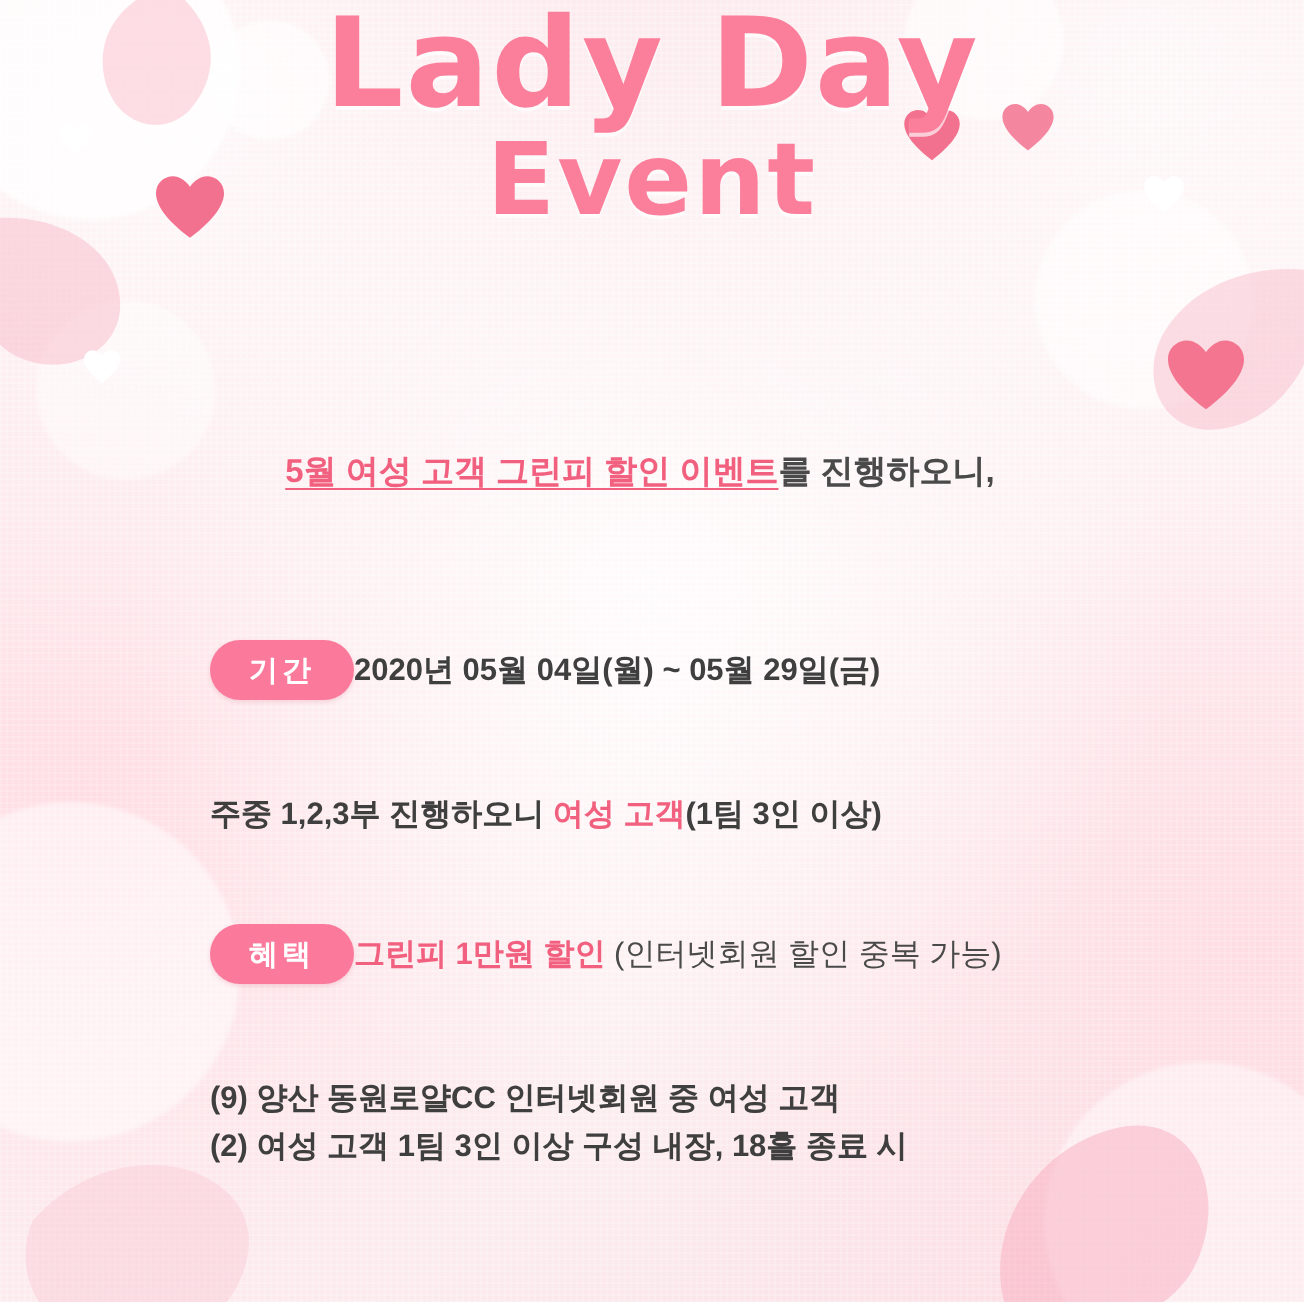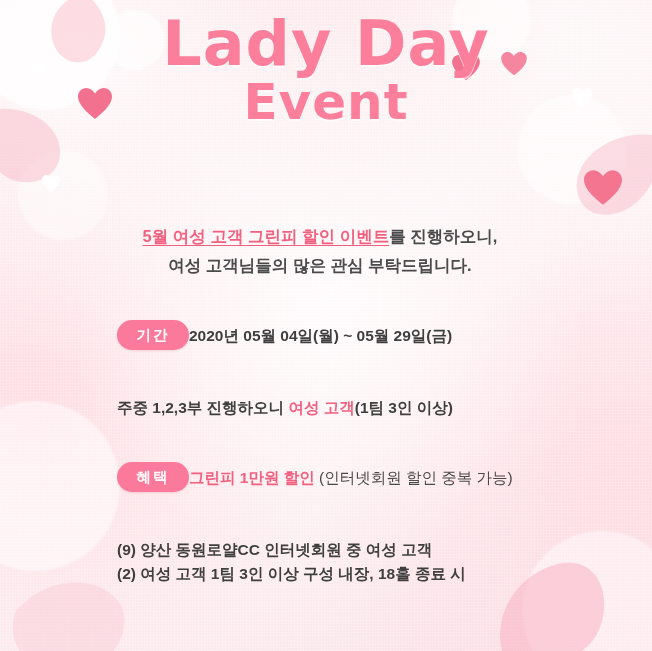--- a/index.html
+++ b/index.html
@@ -42,21 +42,21 @@
     pointer-events: none;
     filter: blur(1px);
   }
   .petal {
     position: absolute;
     pointer-events: none;
   }
   
   .title-wrap {
     position: absolute;
-    top: 12px;
+    top: 0;
     left: 0;
     right: 0;
     text-align: center;
     z-index: 5;
   }
   .title-line {
     font-family: "DejaVu Sans", sans-serif;
     font-weight: bold;
     color: #fb7f9b;
     letter-spacing: 1px;
@@ -81,21 +81,21 @@
   }
   .intro .hl {
     color: #f2607f;
     text-decoration: underline;
     text-underline-offset: 3px;
   }
   
   .rows {
     position: absolute;
     top: 320px;
-    left: 12px;
+    left: 0;
     right: 0;
     z-index: 5;
   }
   .row {
     display: flex;
     align-items: flex-start;
     padding-left: 105px;
     margin-bottom: 42px;
   }
   .pill {
@@ -179,21 +179,20 @@
 
   <div class="title-wrap">
     <div class="title-line l1">Lady Day</div>
     <div class="title-line l2">Event</div>
   </div>
 
   <div class="intro">
     <div>
       <span class="hl">5월 여성 고객 그린피 할인 이벤트</span><span>를 진행하오니,</span>
     </div>
-    <div>여성 고객님들의 많은 관심 부탁드립니다.</div>
   </div>
 
   <div class="rows">
 
     <div class="row">
       <div class="pill">기간</div>
       <div class="row-text">2020년 05월 04일(월) ~ 05월 29일(금)</div>
     </div>
 
     <div class="row">

